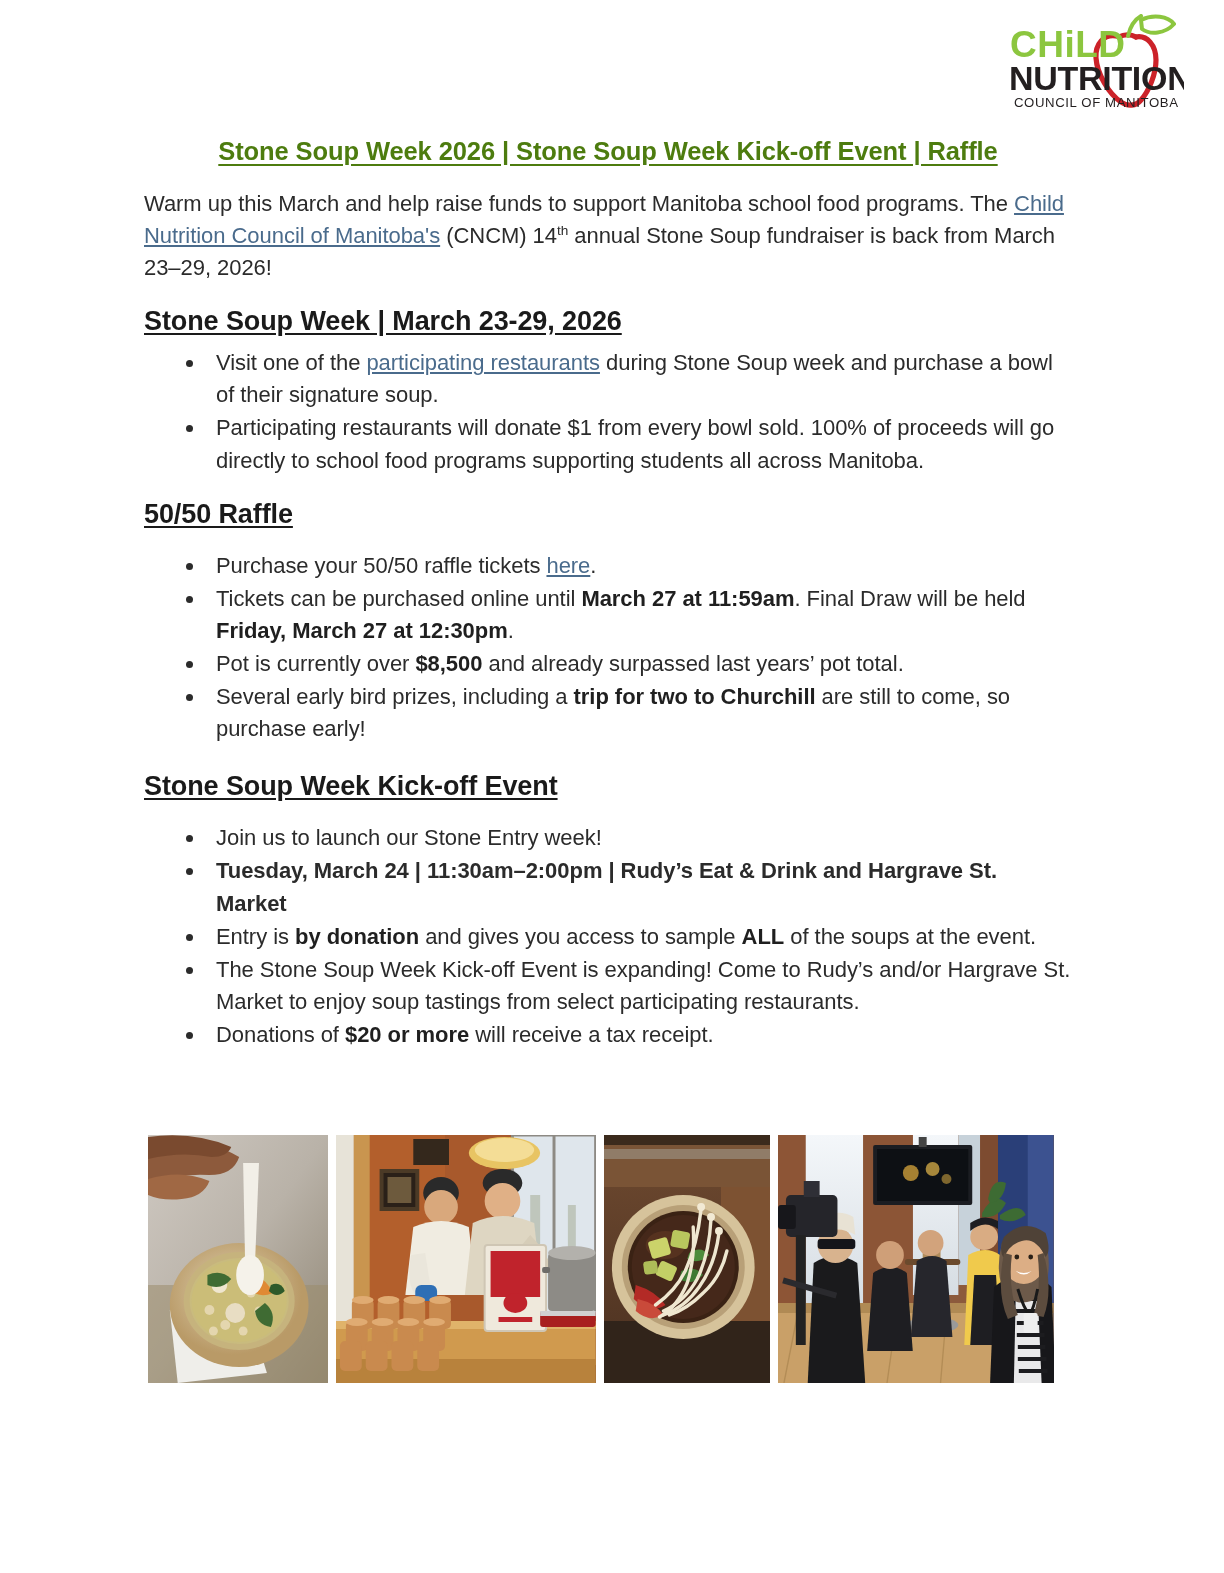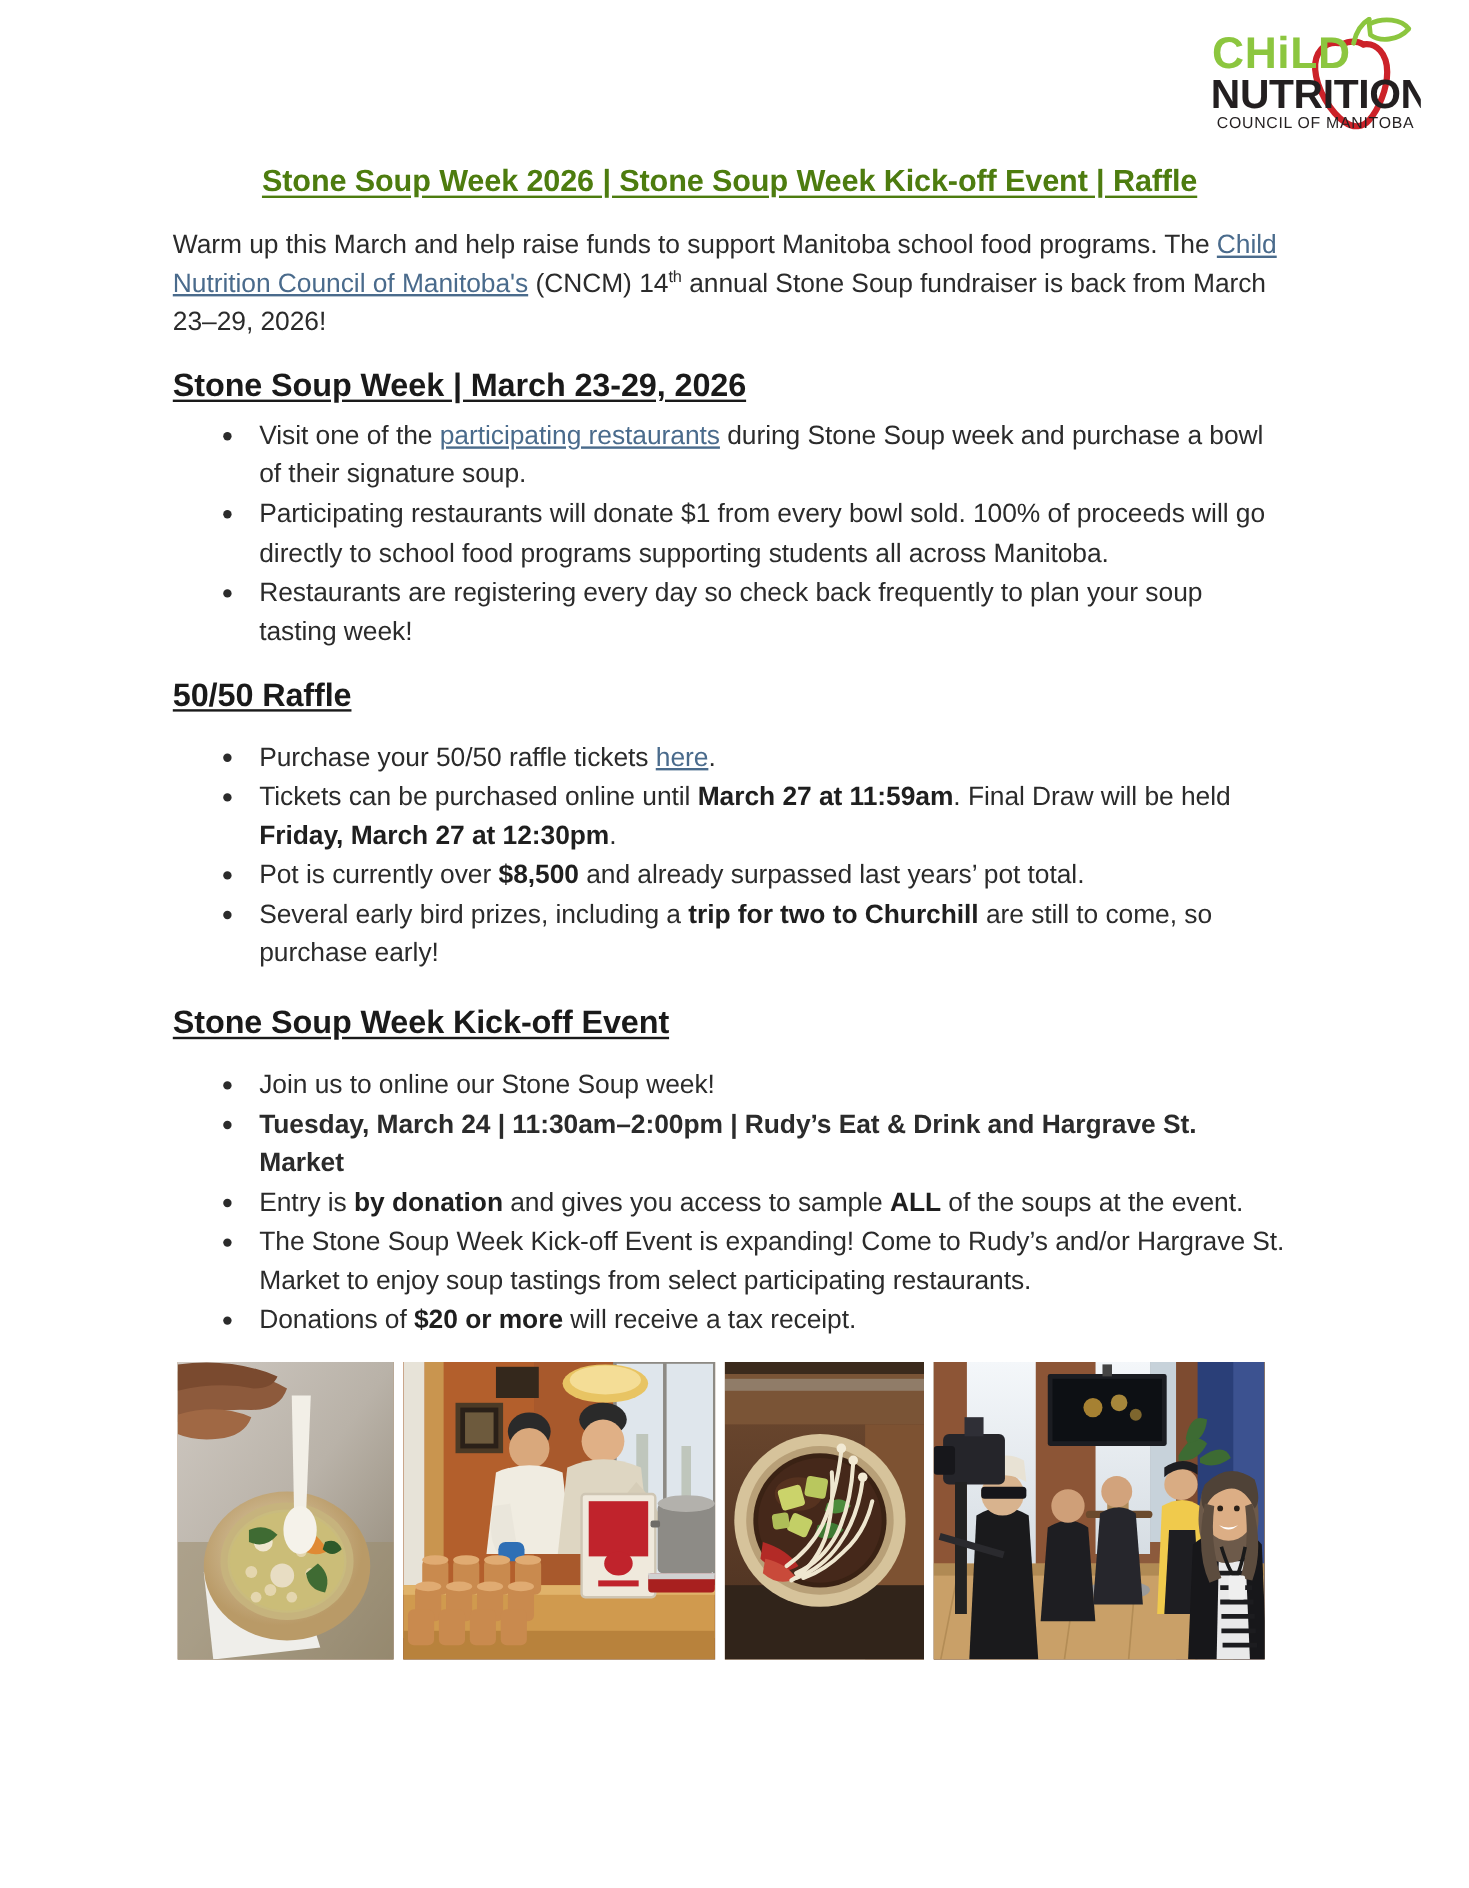--- a/index.html
+++ b/index.html
@@ -163,23 +163,20 @@
   </p>
 
   <h2 class="section">Stone Soup Week | March 23-29, 2026</h2>
   <ul class="bullets" id="ssw-list">
     <li>
       <span>Visit one of the </span><a class="doclink" href="#">participating restaurants</a><span> during Stone Soup week and purchase a bowl of their signature soup.</span>
     </li>
     <li>
       <span>Participating restaurants will donate $1 from every bowl sold. 100% of proceeds will go directly to school food programs supporting students all across Manitoba.</span>
     </li>
-    <li>
-      <span>Restaurants are registering every day so check back frequently to plan your soup tasting week!</span>
-    </li>
   </ul>
 
   <h2 class="section" id="raffle-heading">50/50 Raffle</h2>
   <ul class="bullets" id="raffle-list">
     <li>
       <span>Purchase your 50/50 raffle tickets </span><a class="doclink" href="#">here</a><span>.</span>
     </li>
     <li>
       <span>Tickets can be purchased online until </span><b>March 27 at 11:59am</b><span>. Final Draw will be held </span><b>Friday, March 27 at 12:30pm</b><span>.</span>
     </li>
@@ -187,21 +184,21 @@
       <span>Pot is currently over </span><b>$8,500</b><span> and already surpassed last years’ pot total.</span>
     </li>
     <li>
       <span>Several early bird prizes, including a </span><b>trip for two to Churchill</b><span> are still to come, so purchase early!</span>
     </li>
   </ul>
 
   <h2 class="section" id="kickoff-heading">Stone Soup Week Kick-off Event</h2>
   <ul class="bullets" id="kickoff-list">
     <li>
-      <span>Join us to online our Stone Soup week!</span>
+      <span>Join us to launch our Stone Entry week!</span>
     </li>
     <li class="bold">
       <span>Tuesday, March 24 | 11:30am–2:00pm | Rudy’s Eat &amp; Drink and Hargrave St. Market</span>
     </li>
     <li>
       <span>Entry is </span><b>by donation</b><span> and gives you access to sample </span><b>ALL</b><span> of the soups at the event.</span>
     </li>
     <li>
       <span>The Stone Soup Week Kick-off Event is expanding! Come to Rudy’s and/or Hargrave St. Market to enjoy soup tastings from select participating restaurants.</span>
     </li>

